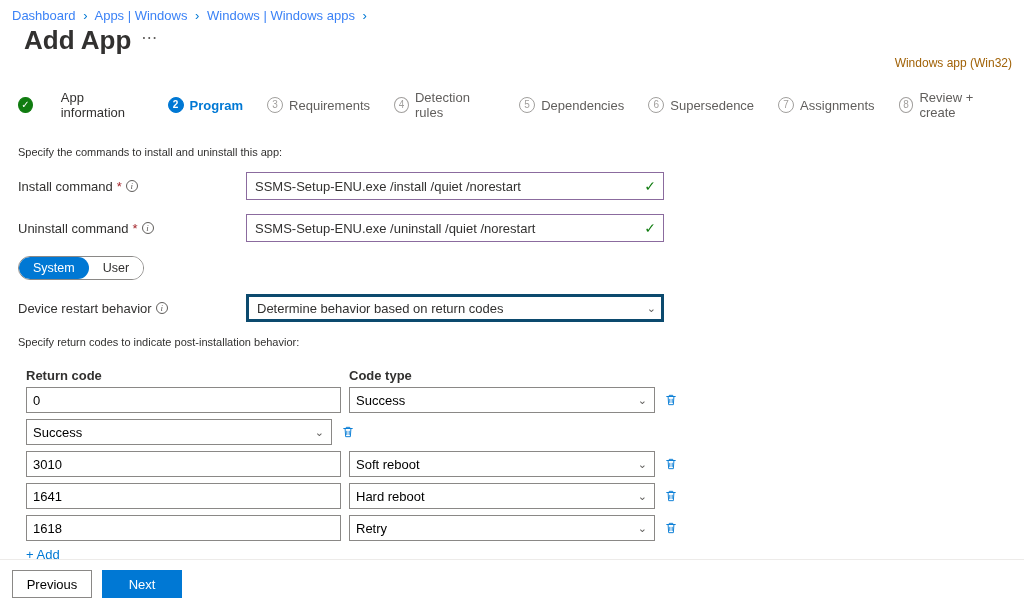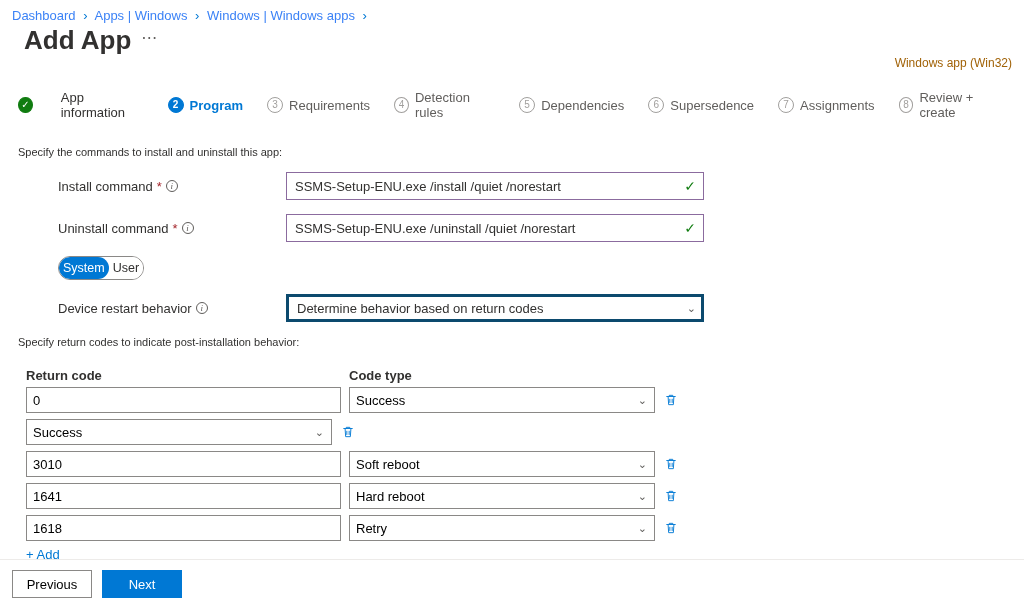--- a/index.html
+++ b/index.html
@@ -31,21 +31,21 @@
   }
   .step.done .badge { background: #107c10; border-color: #107c10; color: #fff; }
   .step.done .badge::before { content: "✓"; font-size: 10px; }
   .step.done { color: #323130; gap: 28px; }
   .step.active .badge { background: #0078d4; border-color: #0078d4; color: #fff; }
   .step.active { color: #0078d4; font-weight: 600; }
 
   .content { padding: 6px 18px 0; }
   .hint { font-size: 11px; color: #323130; margin: 6px 0 14px; }
 
-  .form-row { display: flex; align-items: center; margin-bottom: 14px; margin-left: 40px; }
+  .form-row { display: flex; align-items: center; margin-bottom: 14px; }
   .form-label { width: 228px; font-size: 13px; color: #323130; display: flex; align-items: center; gap: 4px; }
   .req { color: #a4262c; }
   .info-icon {
     width: 12px; height: 12px; border: 1px solid #605e5c; border-radius: 50%;
     display: inline-flex; align-items: center; justify-content: center;
     font-size: 9px; color: #605e5c; font-style: normal;
   }
   .info-icon::before { content: "i"; font-family: Georgia, serif; font-style: italic; }
 
   .field-wrap { position: relative; width: 418px; }
@@ -57,21 +57,21 @@
   .valid-check {
     position: absolute; right: 8px; top: 50%; transform: translateY(-50%);
     color: #107c10; font-size: 14px; line-height: 1;
   }
 
   .toggle-group {
     display: inline-flex; border: 1px solid #8a8886; border-radius: 14px;
     overflow: hidden; height: 24px;
   }
   .toggle-opt {
-    padding: 0 4px; display: flex; align-items: center; font-size: 12.5px;
+    padding: 0 14px; display: flex; align-items: center; font-size: 12.5px;
     cursor: pointer; background: #fff; color: #323130;
   }
   .toggle-opt.selected {
     background: #0078d4; color: #fff; border-radius: 14px;
   }
 
   .select-wrap { position: relative; width: 418px; }
   .select-input { border: 3px solid #0c4a6e; appearance: none; -webkit-appearance: none; }
   .chev {
     position: absolute; right: 8px; top: 50%; transform: translateY(-50%);

